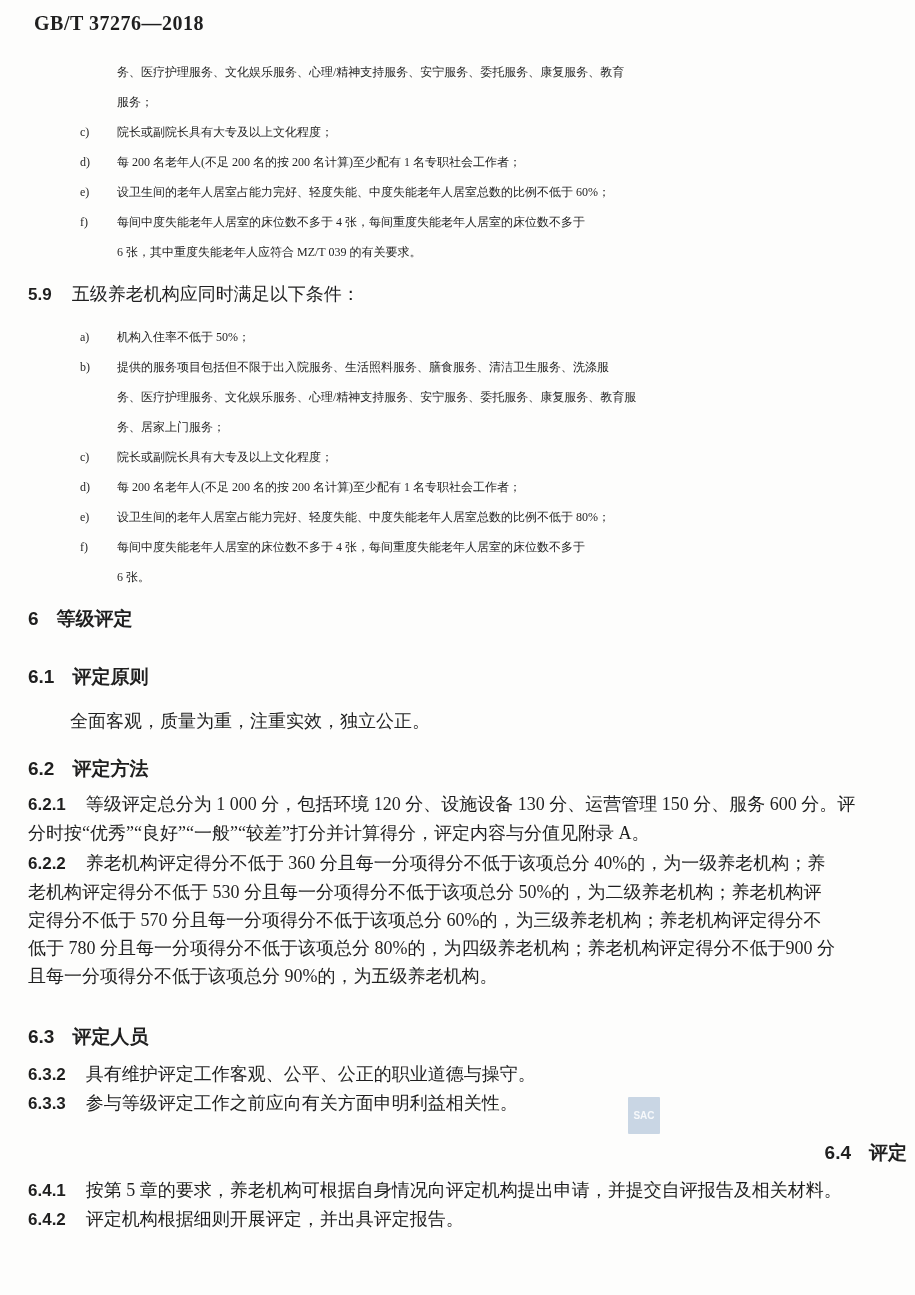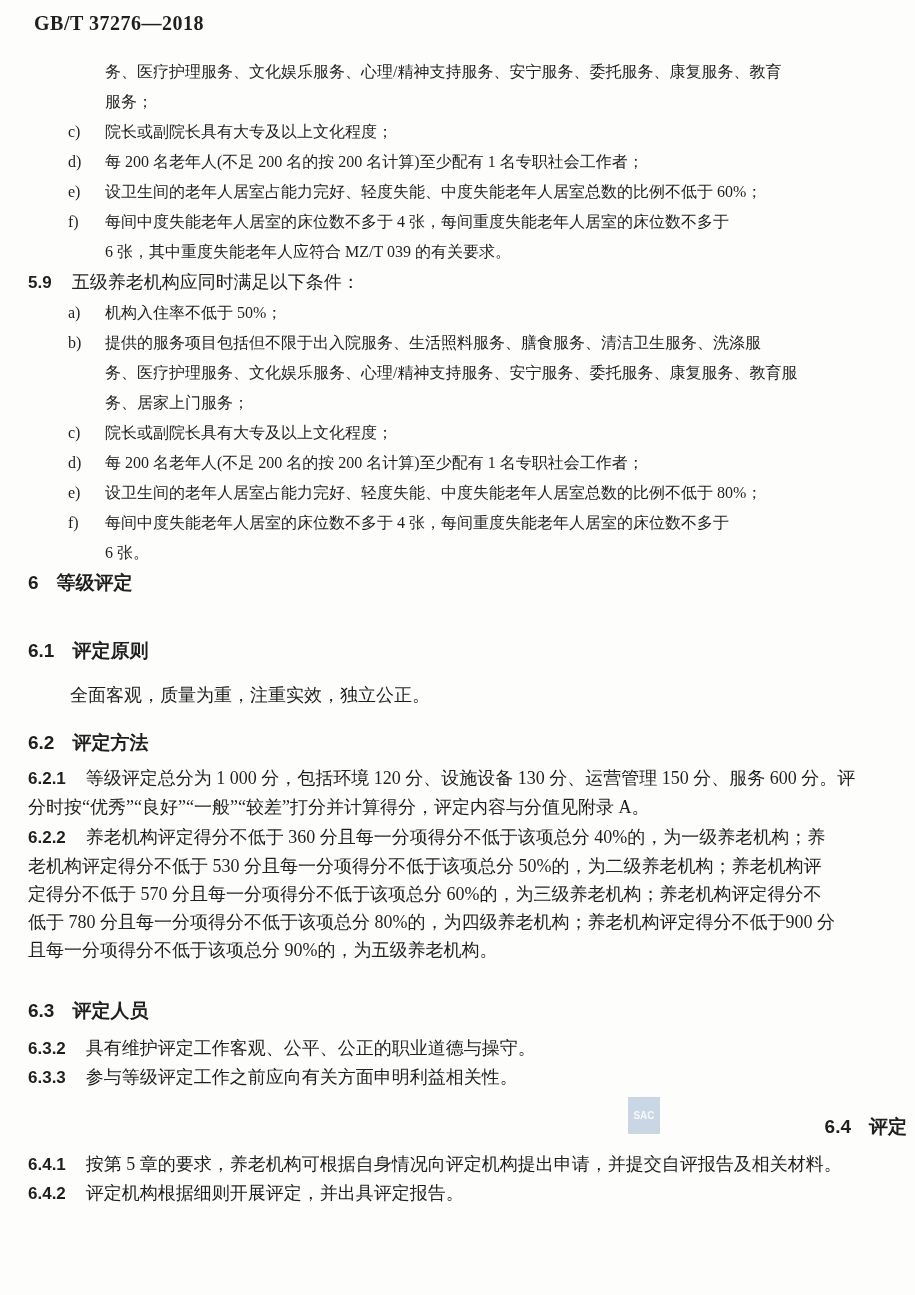--- a/index.html
+++ b/index.html
@@ -19,42 +19,42 @@
   }
   .std-header {
     margin: 12px 0 0 6px;
     font-weight: bold;
     font-size: 20px;
     letter-spacing: 0.5px;
     font-family: "Liberation Serif", "DejaVu Serif", serif;
   }
   .tline { white-space: nowrap; }
   
-  .list { margin: 0; padding-left: 40px; font-size: 16px; line-height: 30px; }
+  .list { margin: 12px; padding-left: 40px; font-size: 12px; line-height: 30px; }
   .list-top { margin-top: 22px; }
   .li { display: flex; }
   .li-label { flex: none; width: 37px; }
   .li-body { flex: 1; min-width: 0; }
   .li.cont { padding-left: 37px; }
   
   .clause-row { font-size: 18px; line-height: 30px; white-space: nowrap; }
   .cnum {
     font-family: "Liberation Sans", "DejaVu Sans", sans-serif;
     font-weight: bold; font-size: 17px;
     margin-right: 20px;
   }
   
   .heading {
     font-family: "Liberation Sans", "DejaVu Sans", sans-serif;
     font-weight: bold; font-size: 19px; line-height: 30px;
     white-space: nowrap;
   }
   .heading .hnum { margin-right: 18px; }
   .h-chap   { margin-top: 0; }
-  .h-61     { margin-top: 38px; }
+  .h-61     { margin-top: 28px; }
   .h-62     { margin-top: 18px; }
   .h-63     { margin-top: 32px; }
   .h-64     { margin-top: 20px; text-align: right; }
   
   .para { font-size: 18px; line-height: 28px; }
   .pnum {
     font-family: "Liberation Sans", "DejaVu Sans", sans-serif;
     font-weight: bold; font-size: 17px;
     margin-right: 20px;
   }

